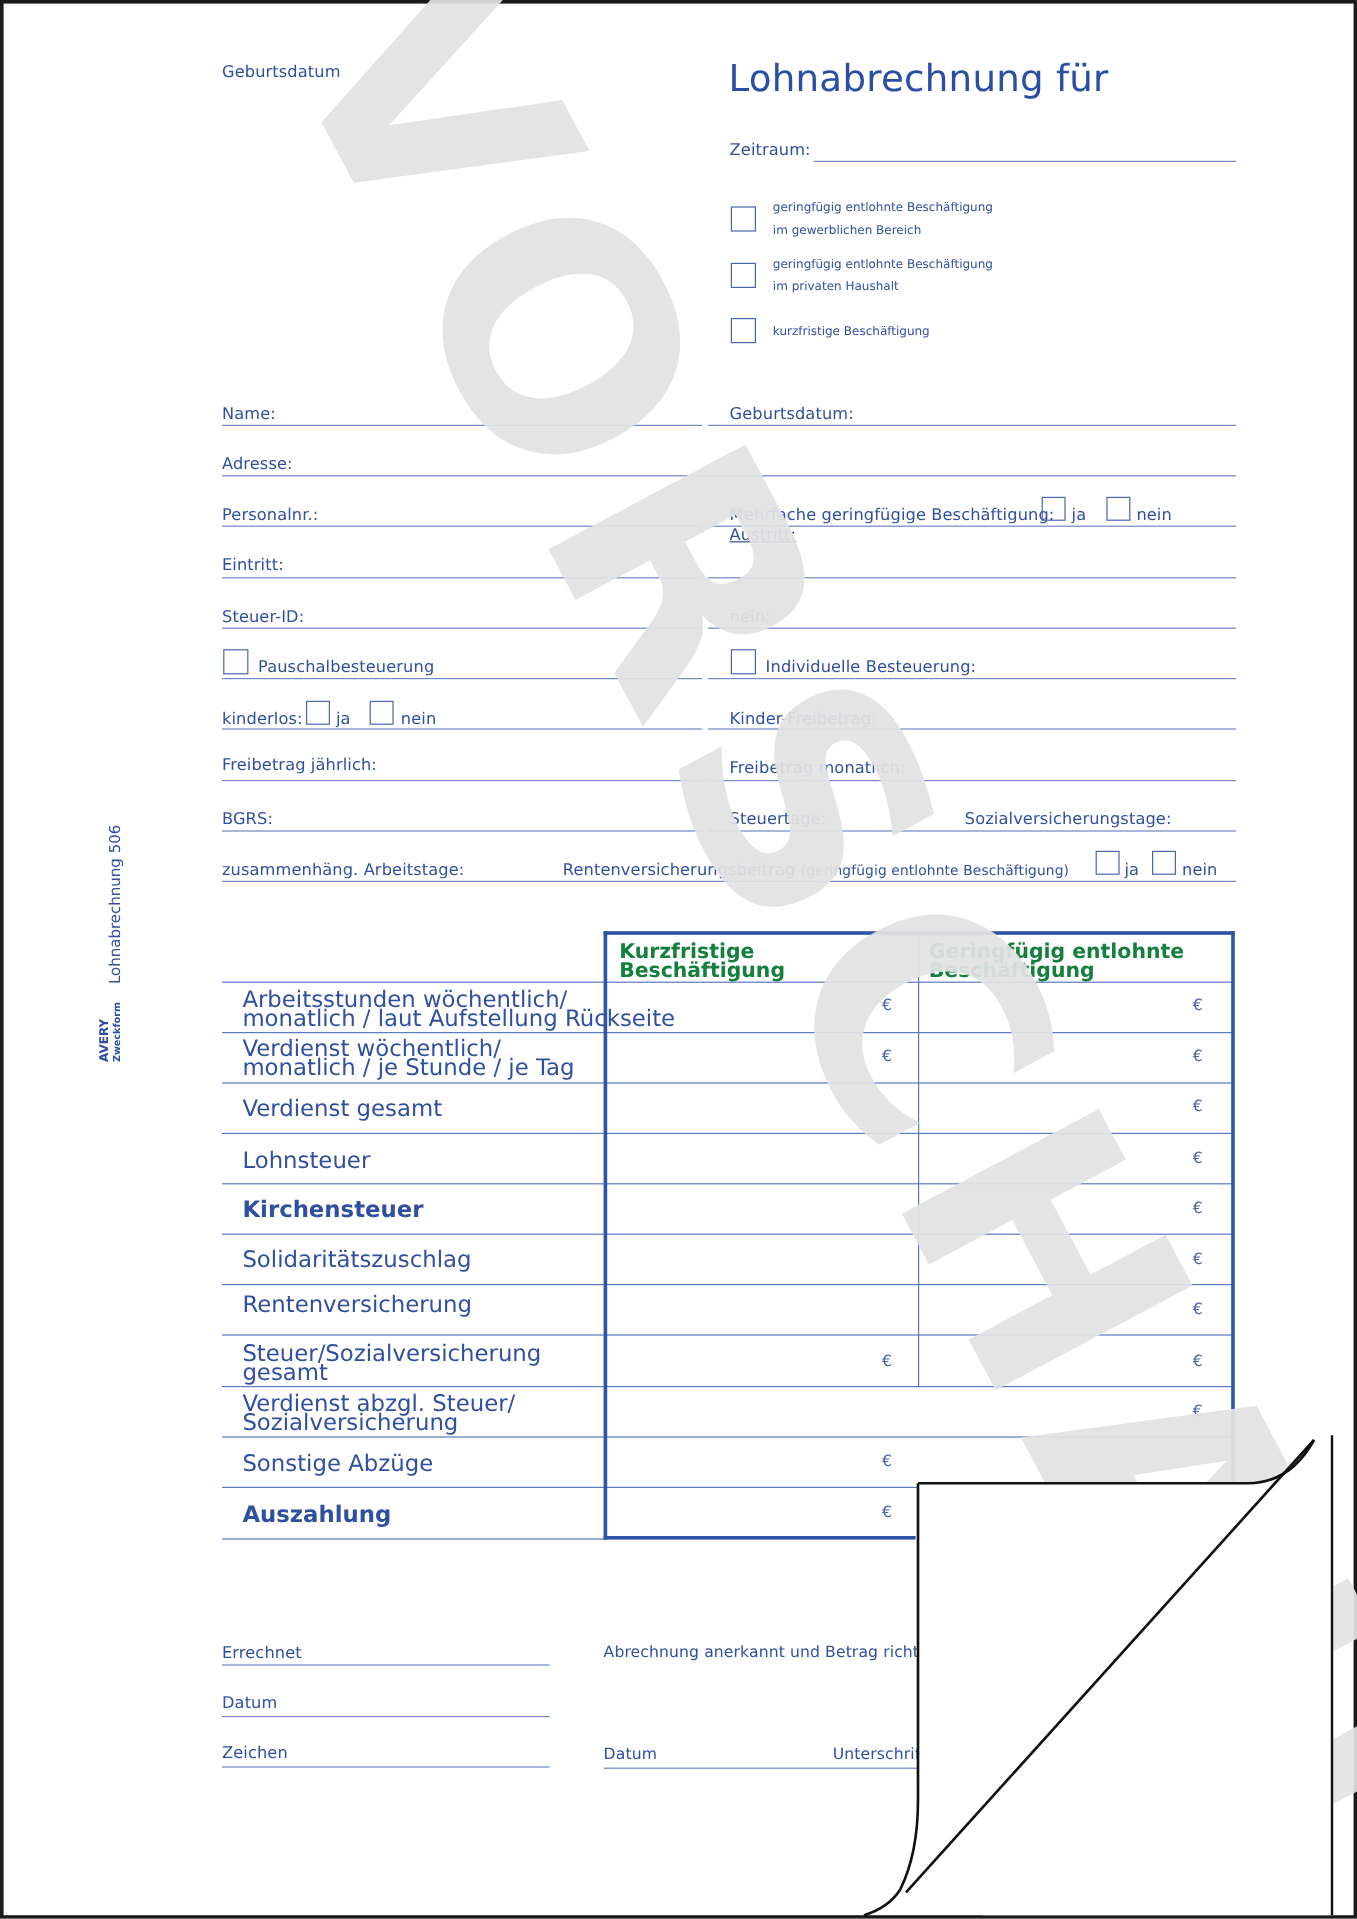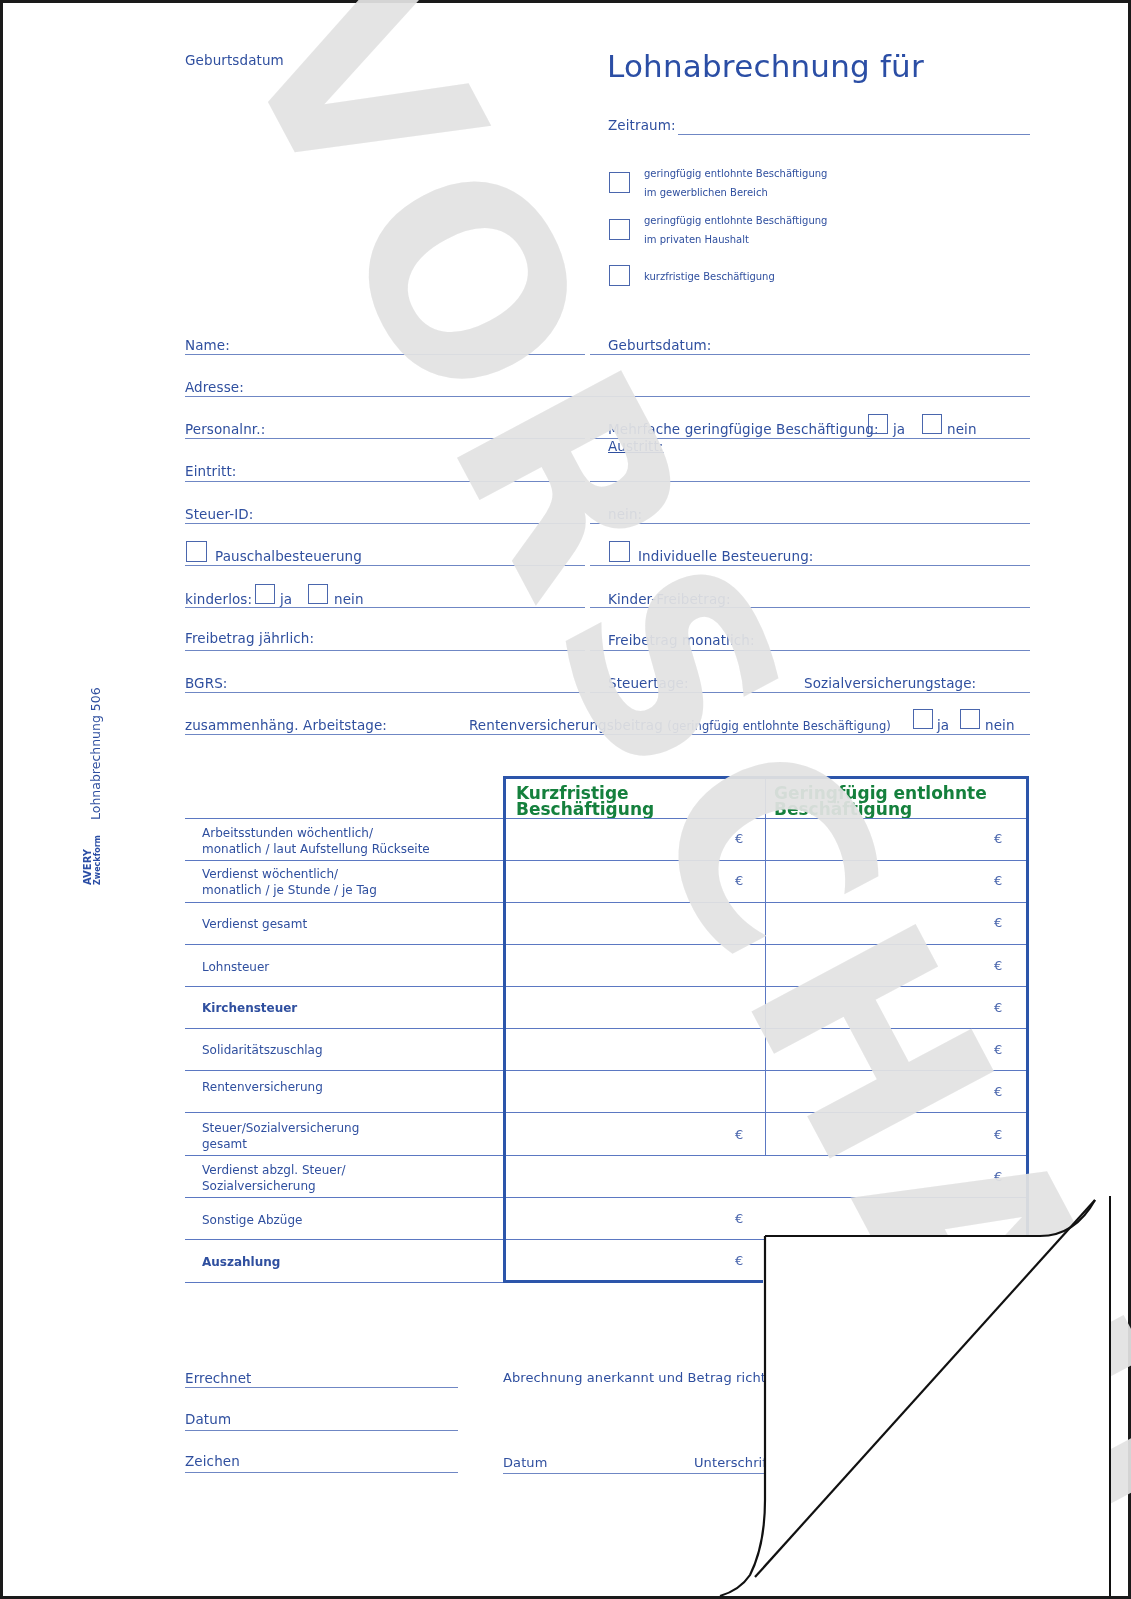--- a/index.html
+++ b/index.html
@@ -8,21 +8,21 @@
     .frame { position: absolute; left: 0; top: 0; width: 1131px; height: 1599px; border: 3px solid #1a1a1a; background: #fff; }
     .abs { position: absolute; white-space: nowrap; }
     .lbl { font-size: 13.5px; color: #2f4f9f; letter-spacing: 0.1px; }
     .line { position: absolute; height: 1px; background: #6f87c4; }
     .box { position: absolute; width: 21px; height: 21px; border: 1.5px solid #4a66ad; background: transparent; }
     .box-s { width: 20px; height: 20px; }
     .title { font-size: 31px; color: #2b4ea5; font-weight: normal; letter-spacing: 0.2px; }
     .sub { font-size: 10px; color: #2f4f9f; line-height: 19px; }
 
     
-    .trow-label { position: absolute; left: 202px; font-size: 12px; color: #2f4f9f; line-height: 16px; }
+    .trow-label { position: absolute; left: 202px; font-size: 19px; color: #2f4f9f; line-height: 16px; }
     .trow-label.bold { font-weight: bold; }
     .hline { position: absolute; height: 1px; background: #5b78c2; }
     .vline { position: absolute; width: 1px; background: #5b78c2; }
     .thick { position: absolute; background: #2c55aa; }
     .euro { position: absolute; font-size: 13px; color: #4a66ad; }
     .thead { position: absolute; font-size: 17px; font-weight: bold; color: #15803d; line-height: 16px; }
 
     
     .side { position: absolute; left: 88px; top: 820px; transform: rotate(-90deg); transform-origin: left top; font-size: 12.5px; color: #2f4f9f; white-space: nowrap; }
     .logo { position: absolute; left: 83px; top: 885px; transform: rotate(-90deg); transform-origin: left top; font-size: 10px; font-weight: bold; color: #2b4ea5; line-height: 10px; }

